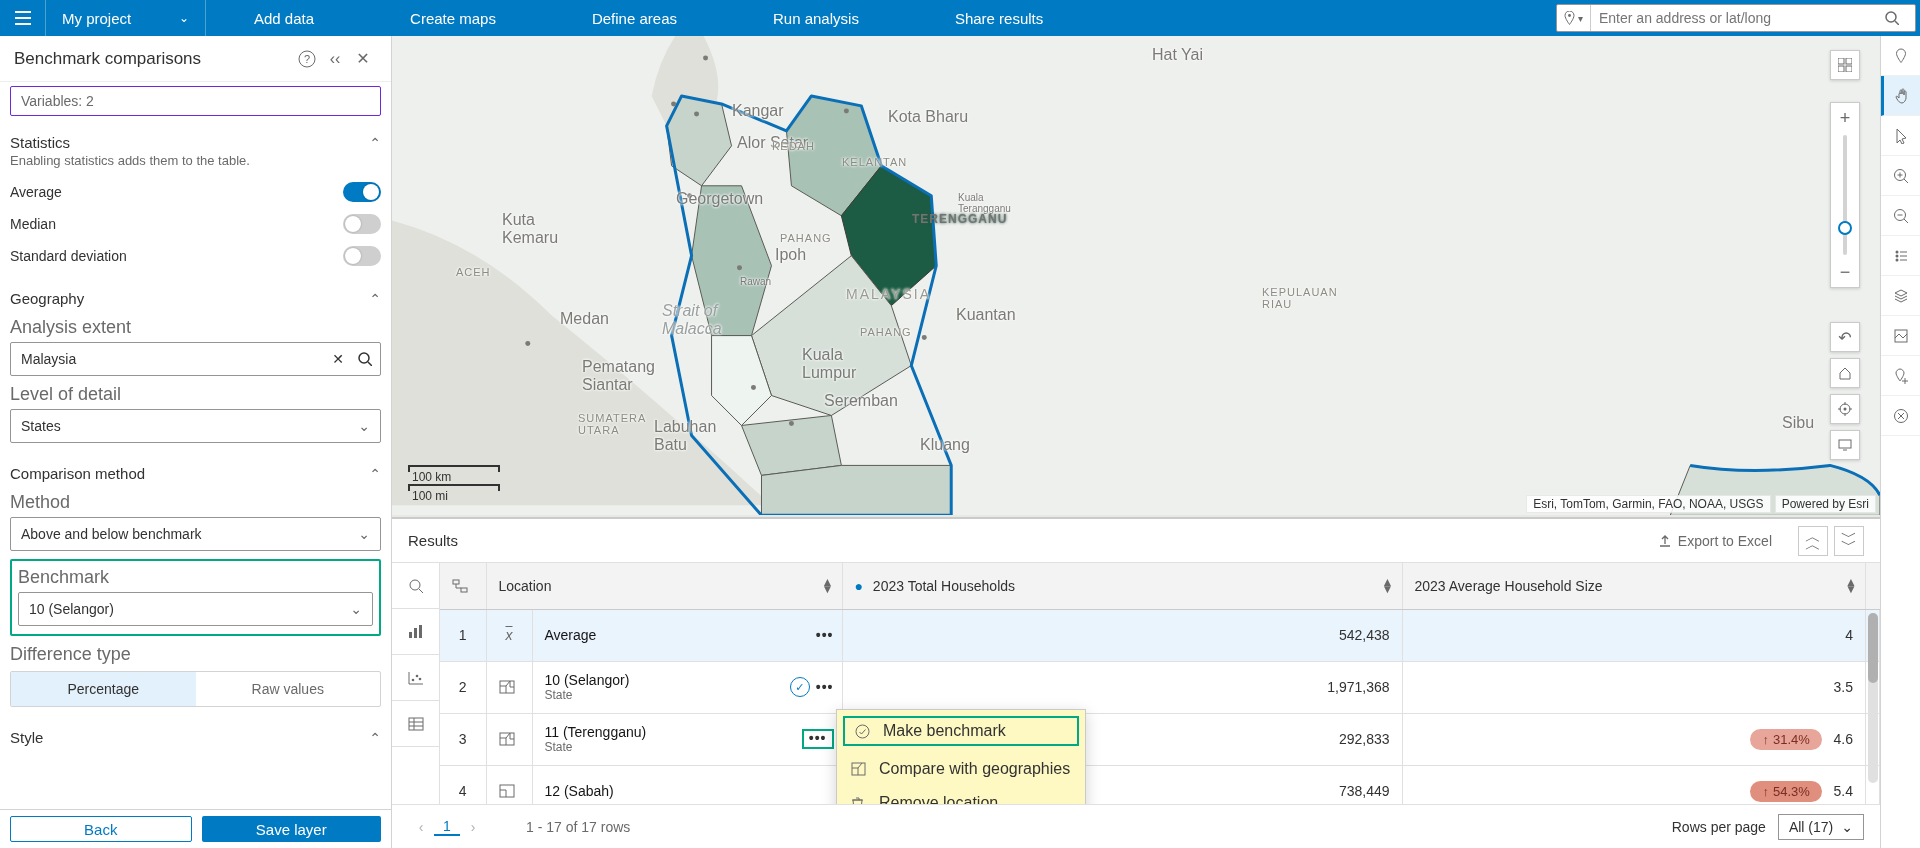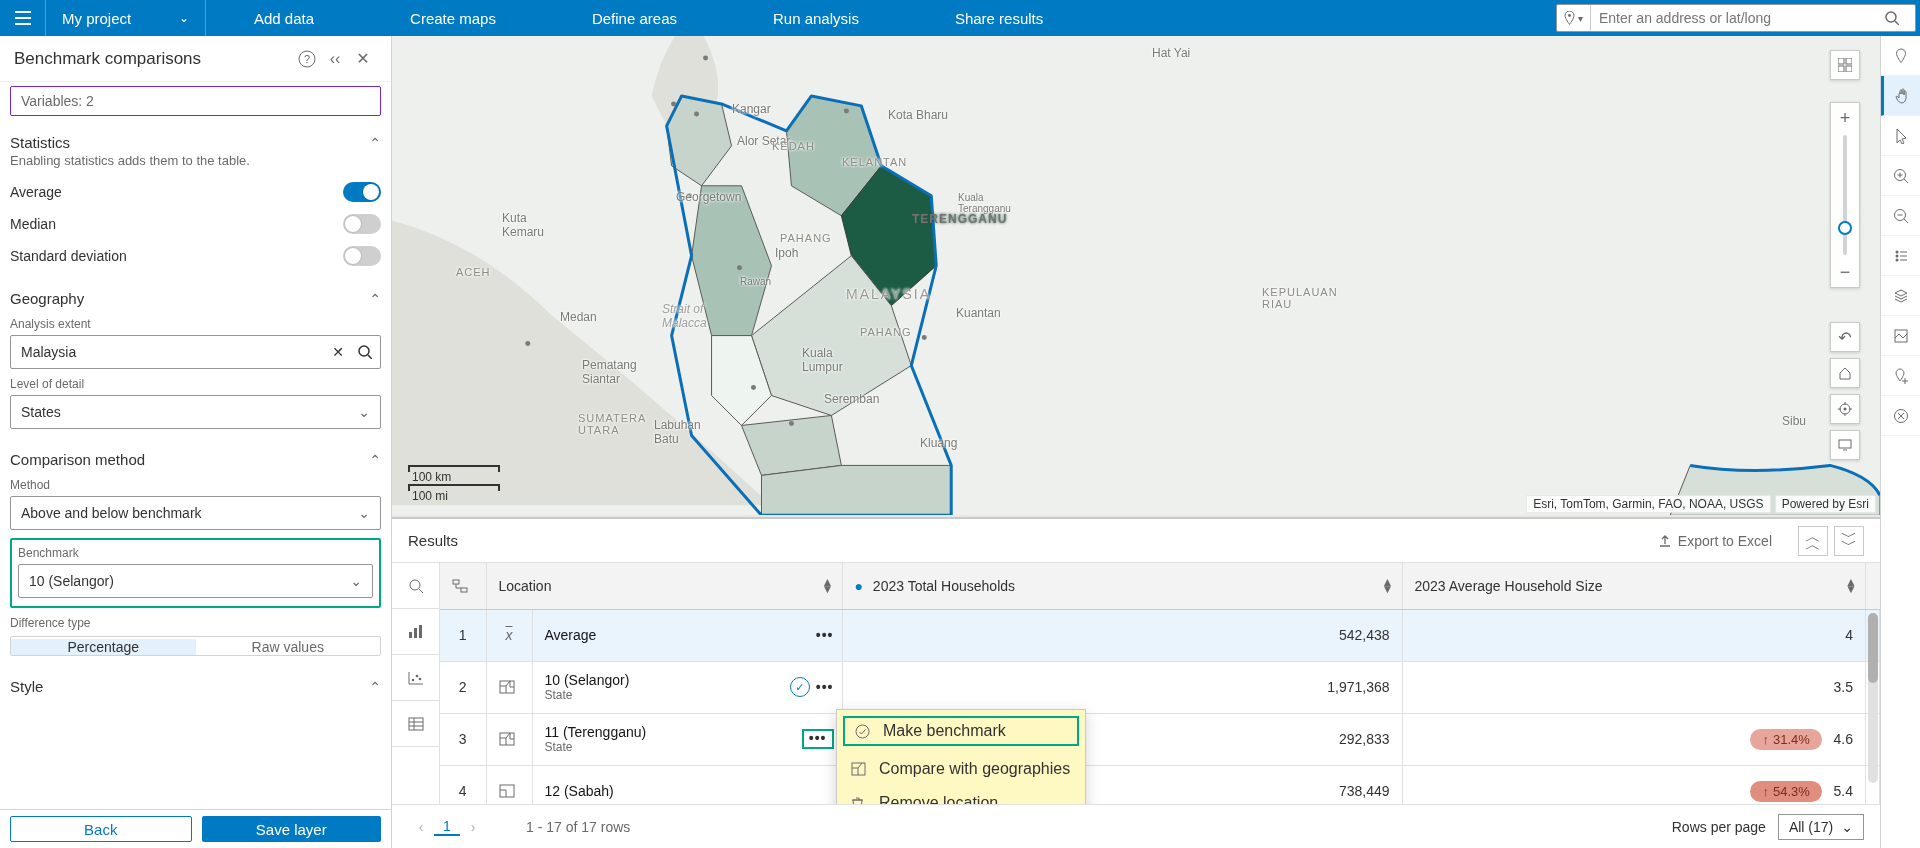--- a/index.html
+++ b/index.html
@@ -30,41 +30,41 @@
 .section-h { display:flex; align-items:center; padding:8px 0 2px; cursor:pointer;}
 .section-h .t { font-size:15px; flex:1;}
 .section-h .caret { color:#6a6a6a;}
 .section-sub { color:#6a6a6a; font-size:13px; margin-bottom:8px;}
 .stat-row { display:flex; align-items:center; padding:6px 0;}
 .stat-row .label { flex:1; color:#323232;}
 .toggle { width:38px; height:20px; border-radius:10px; background:#cfcfcf; position:relative; cursor:pointer;}
 .toggle .knob { position:absolute; width:16px; height:16px; border-radius:50%; background:#fff; top:2px; left:2px; box-shadow:0 0 2px rgba(0,0,0,.3);}
 .toggle.on { background:#007ac2;}
 .toggle.on .knob { left:20px;}
-.field-label { color:#6a6a6a; font-size:12px; margin-top:8px;}
+.field-label { color:#6a6a6a; font-size:18px; margin-top:8px;}
 .select { border:1px solid #959595; border-radius:2px; height:34px; display:flex; align-items:center; padding:0 10px; margin-top:4px; cursor:pointer; position:relative;}
 .select .val { flex:1; color:#323232;}
 .select .caret { color:#6a6a6a;}
 .select .searchicon { position:absolute; right:8px; color:#323232;}
 .select.withclear .clear { position:absolute; right:36px; color:#323232; cursor:pointer;}
 .highlight-box { border:2px solid #00a884; border-radius:2px; padding:6px 6px 8px 6px; margin-top:8px;}
 .highlight-box .field-label { margin-top:0;}
-.diff-toggle { display:flex; border:1px solid #d3d3d3; border-radius:2px; height:20px; margin-top:6px; overflow:hidden;align-items:flex-end;}
+.diff-toggle { display:flex; border:1px solid #d3d3d3; border-radius:2px; height:36px; margin-top:6px; overflow:hidden;}
 .diff-toggle .opt { flex:1; display:flex; align-items:center; justify-content:center; cursor:pointer; color:#6a6a6a;}
 .diff-toggle .opt.active { background:#e2f1fb; color:#323232;}
 .lp-footer { height:39px; border-top:1px solid #d3d3d3; display:flex; gap:10px; padding:6px 10px;}
 .lp-footer .btn { flex:1; border-radius:2px; display:flex; align-items:center; justify-content:center; cursor:pointer; font-size:15px;}
 .btn.back { border:1px solid #007ac2; color:#007ac2; background:#fff;}
 .btn.save { background:#007ac2; color:#fff;}
 
 
 .right { flex:1; position:relative; display:flex; flex-direction:column;}
 .maparea { flex:1; position:relative; background:#e8e8e4; overflow:hidden; border-bottom:1px solid #cacaca;}
 .map-svg { position:absolute; inset:0; }
-.maplabel { position:absolute; font-size:12px; color:#7a7a76; text-shadow:0 0 3px #fff,0 0 3px #fff; white-space:nowrap;}
+.maplabel { position:absolute; font-size:16px; color:#7a7a76; text-shadow:0 0 3px #fff,0 0 3px #fff; white-space:nowrap;}
 .maplabel.it { font-style:italic; color:#9aa0a0;}
 .maplabel.country { font-size:14px; letter-spacing:2px; color:#9a9a92;}
 .maplabel.state { font-size:11px; letter-spacing:1px; color:#8c8c84;}
 .maplabel.statebold { font-size:12px; letter-spacing:1px; color:#737373; font-weight:bold; text-shadow:0 0 3px #2d5a4a;}
 .scalebar { position:absolute; left:16px; bottom:14px; font-size:12px; color:#323232;}
 .scalebar .ln { border-top:2px solid #323232; border-left:2px solid #323232; border-right:2px solid #323232; height:7px; width:92px; margin-bottom:-2px;}
 .scalebar .t { padding-left:4px;}
 .attrib { position:absolute; right:4px; bottom:4px; font-size:12px; color:#323232; display:flex; gap:4px;}
 .attrib .box { background:rgba(255,255,255,.85); padding:1px 6px; border:1px solid rgba(0,0,0,.08);}
 .map-tr { position:absolute; top:14px; right:20px; width:30px; height:30px; background:#fff; border:1px solid #cacaca; display:flex; align-items:center; justify-content:center; cursor:pointer; color:#6a6a6a; box-shadow:0 1px 3px rgba(0,0,0,.15);}

